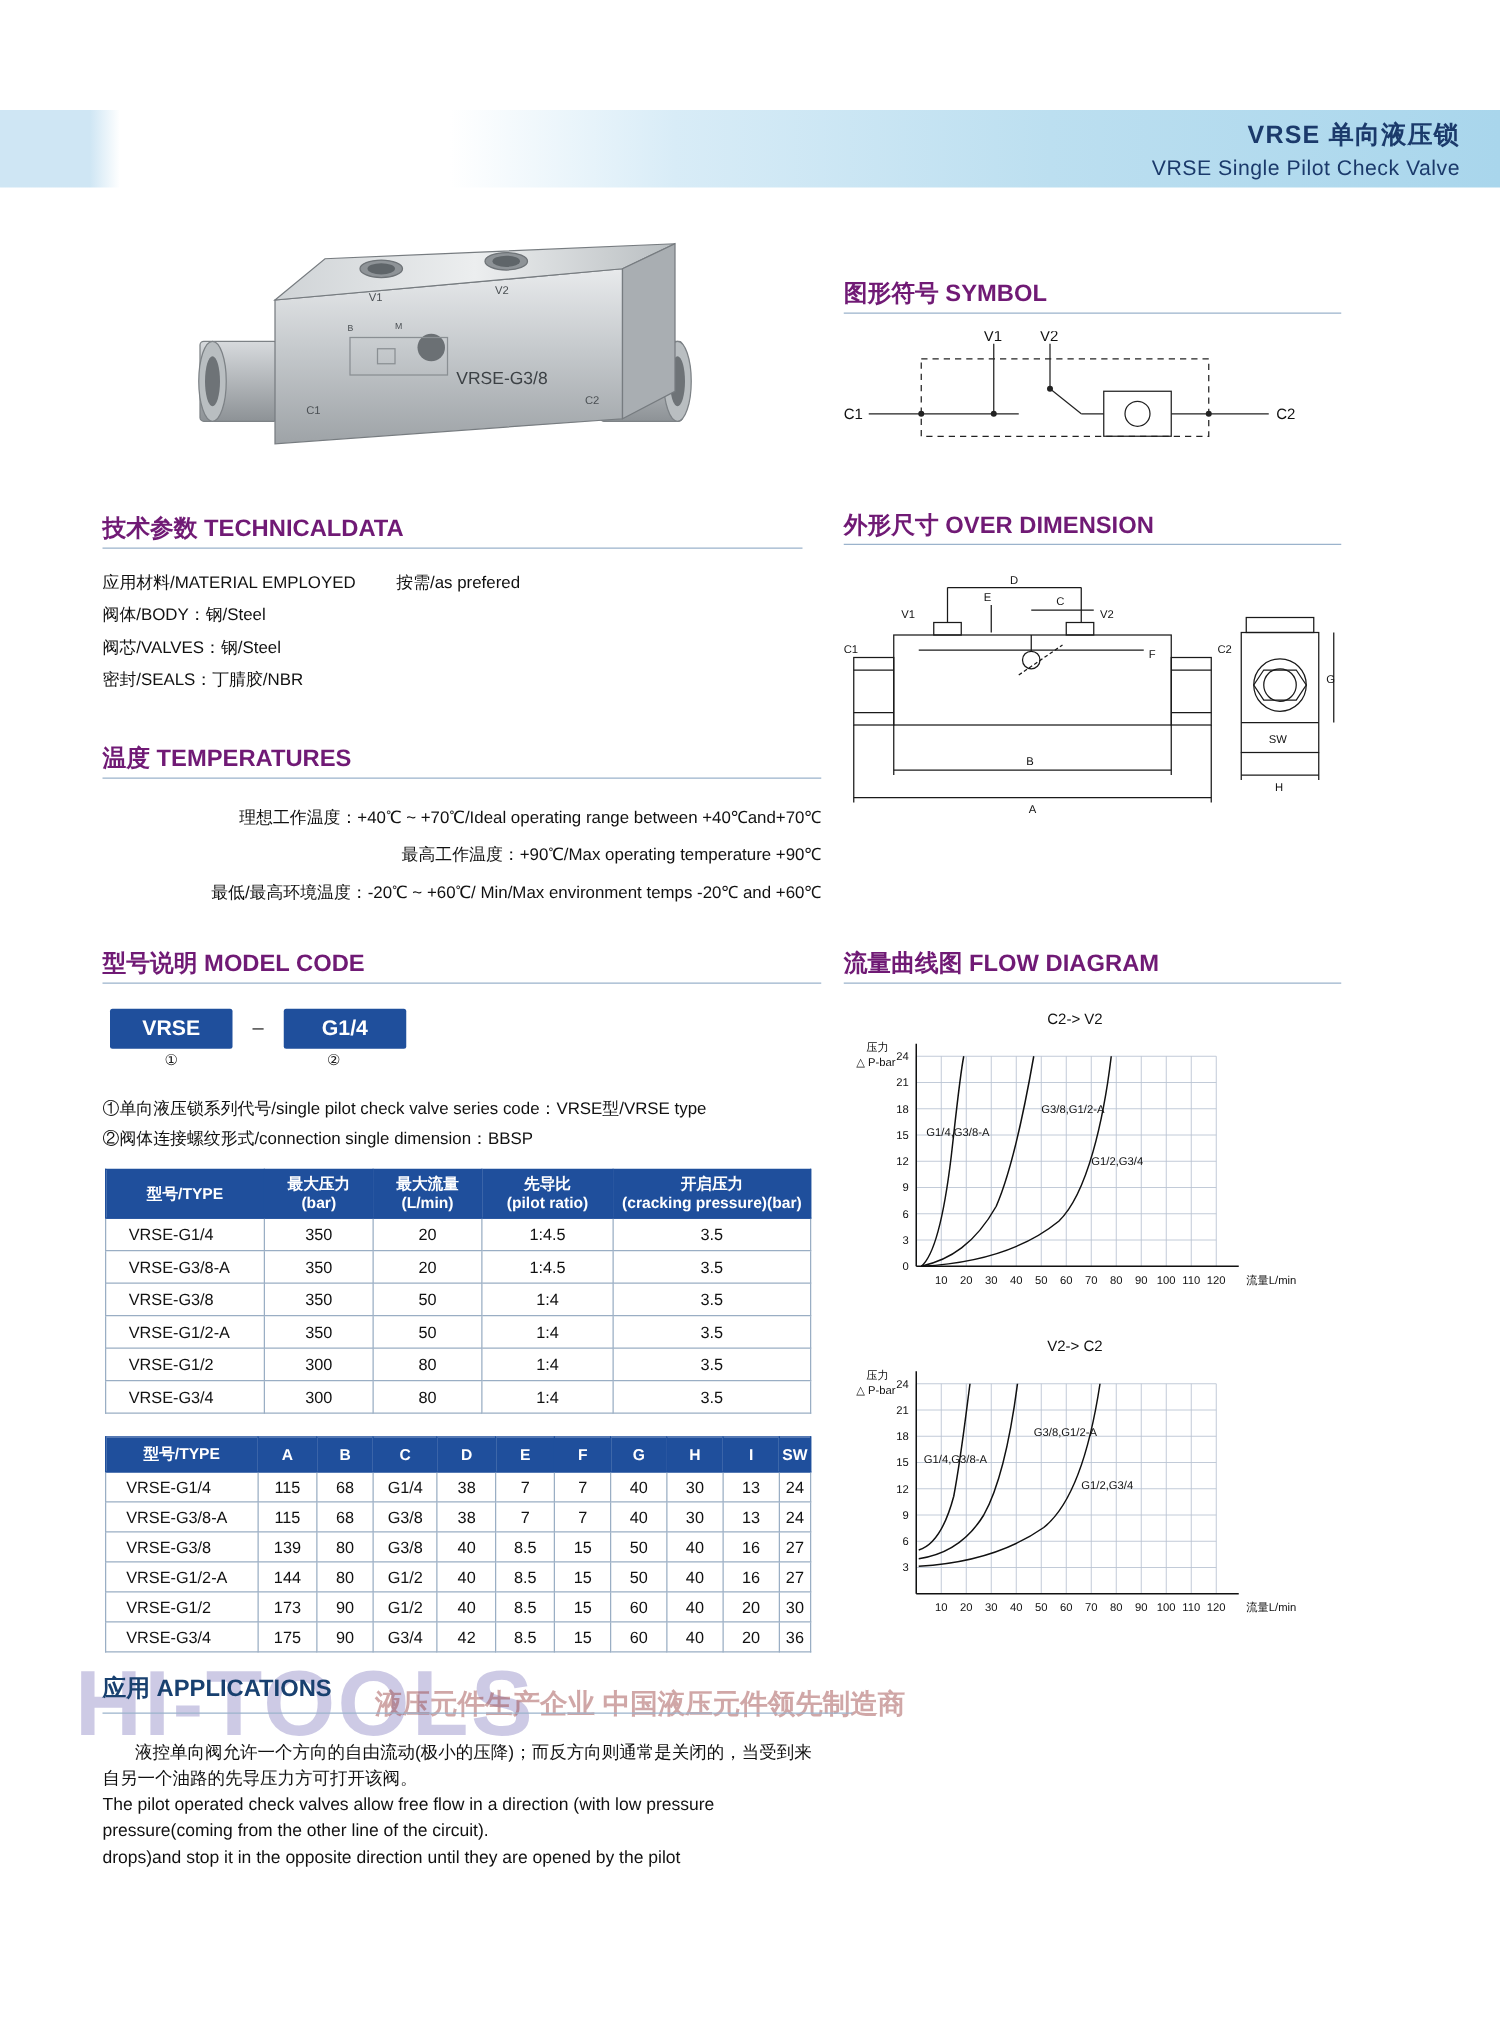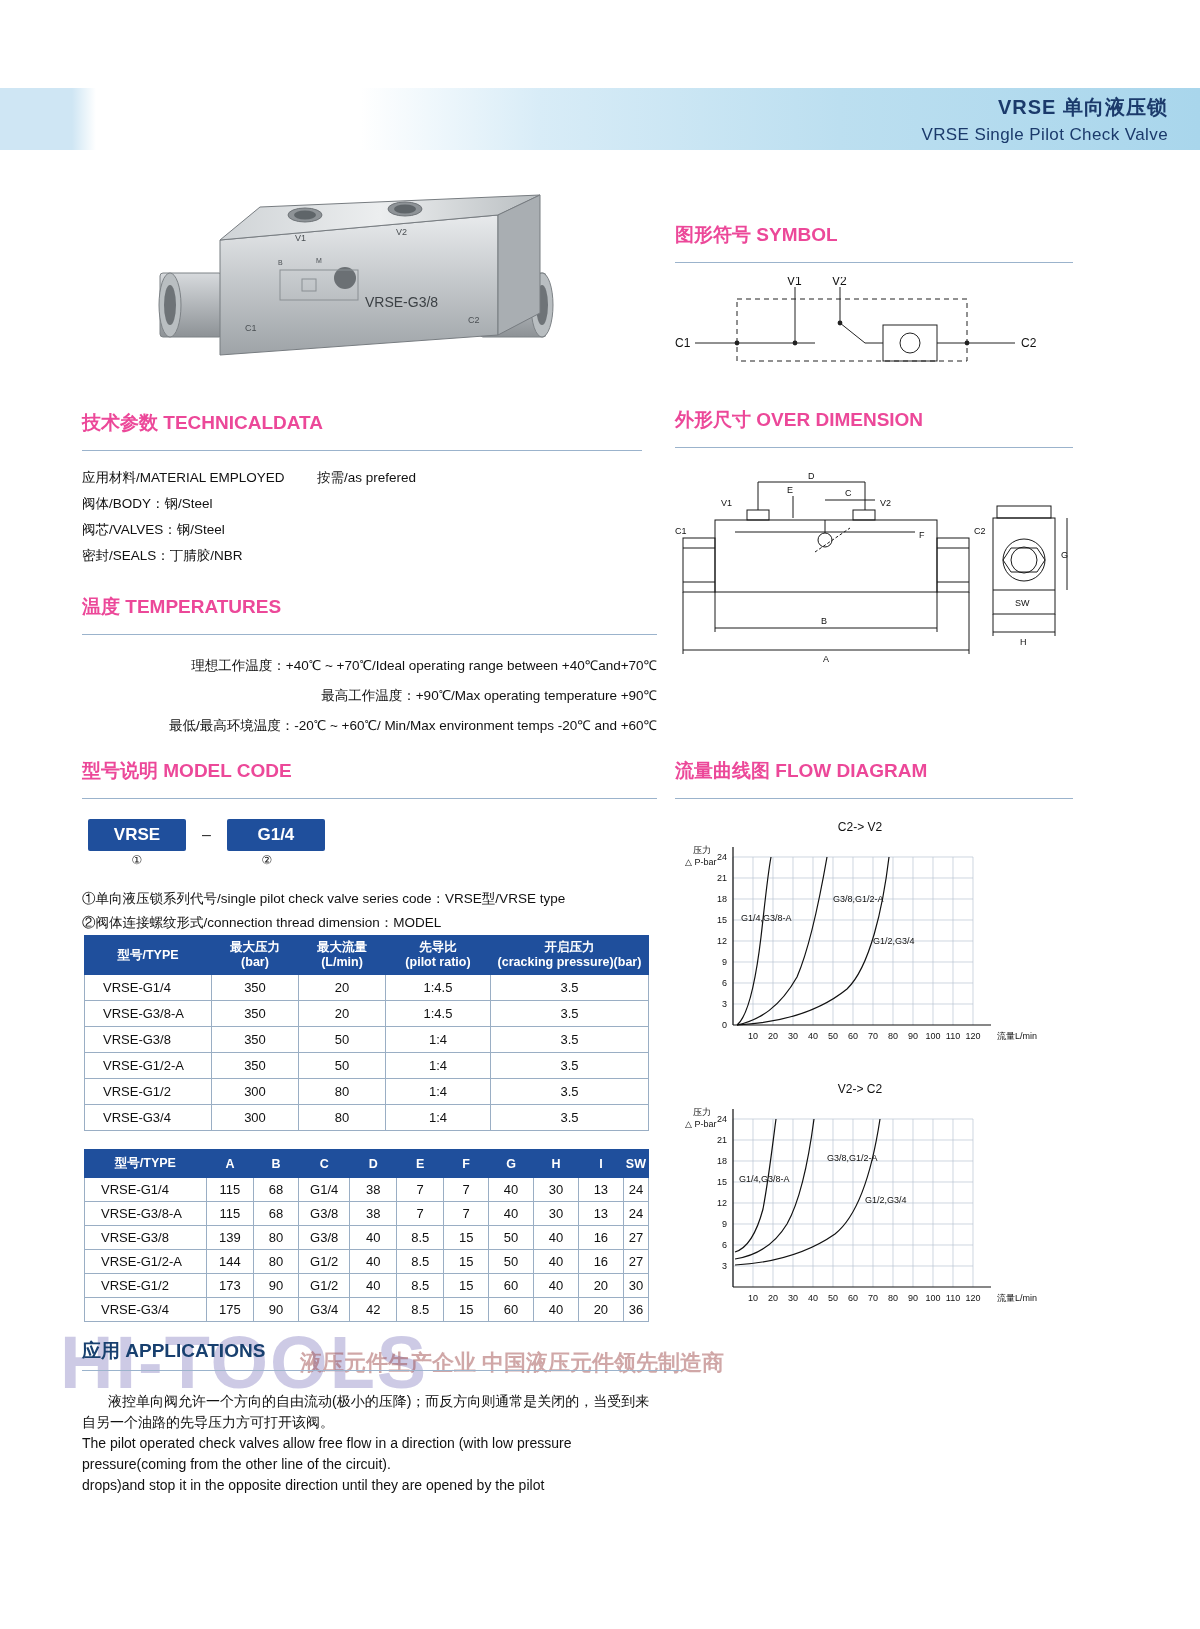--- a/index.html
+++ b/index.html
@@ -20,22 +20,22 @@
     position:absolute;right:32px;top:6px;text-align:right;
   }
   .header-cn{
     font-size:20px;font-weight:bold;color:#1b3a6b;letter-spacing:1px;
   }
   .header-en{
     font-size:17px;color:#1b3a6b;letter-spacing:.4px;margin-top:4px;
   }
   
   .sec-title{
-    font-size:19px;color:#ec4899;font-weight:bold;
-    padding-bottom:14px;border-bottom:1px solid #9bb3cc;
+    font-size:19px;color:#701a75;font-weight:bold;
+    padding-bottom:2px;border-bottom:1px solid #9bb3cc;
   }
   .sec-title .en{font-weight:bold;}
   
   .tech{position:absolute;left:82px;top:410px;width:560px;}
   .tech-body{margin-top:14px;font-size:13.5px;line-height:26px;color:#111;}
   .tech-cols{display:flex;}
   .tech-col1{width:235px;}
   .tech-col2{flex:1;}
   .temps{position:absolute;left:82px;top:594px;width:575px;}
   .temps-body{margin-top:16px;font-size:13.5px;line-height:30px;color:#111;text-align:right;}
@@ -244,21 +244,21 @@
   <div class="code-row">
     <div class="code-box">VRSE</div>
     <div class="code-dash">–</div>
     <div class="code-box2">G1/4</div>
   </div>
   <div class="code-nums">
     <span>①</span>
     <span>②</span>
   </div>
   <div class="code-note">①单向液压锁系列代号/single pilot check valve series code：VRSE型/VRSE type</div>
-  <div class="code-note" style="margin-top:0;">②阀体连接螺纹形式/connection thread dimension：MODEL</div>
+  <div class="code-note" style="margin-top:0;">②阀体连接螺纹形式/connection single dimension：BBSP</div>
 </div>
 
 <table class="tbl1">
   <thead>
     <tr>
       <th style="width:122px">
         <div>型号/TYPE</div>
       </th>
       <th style="width:82px">
         <div>最大压力</div>

